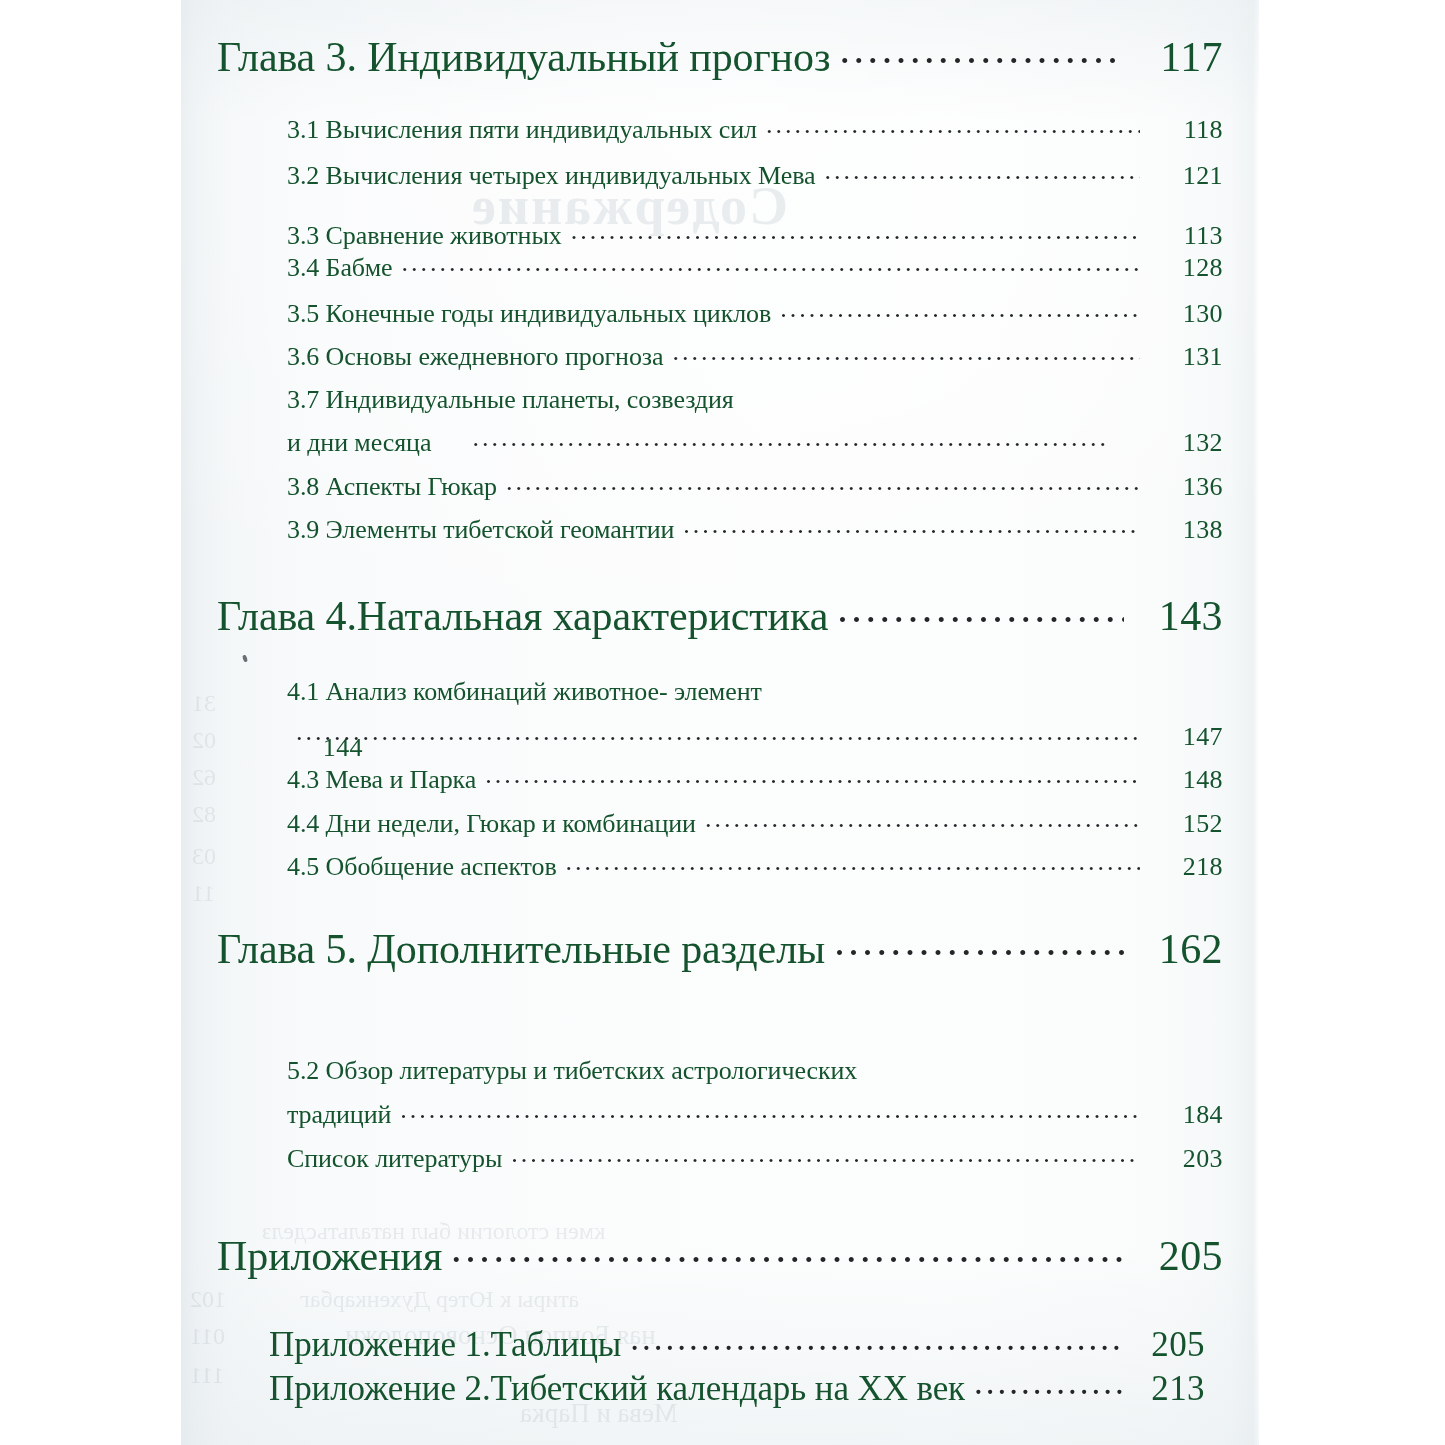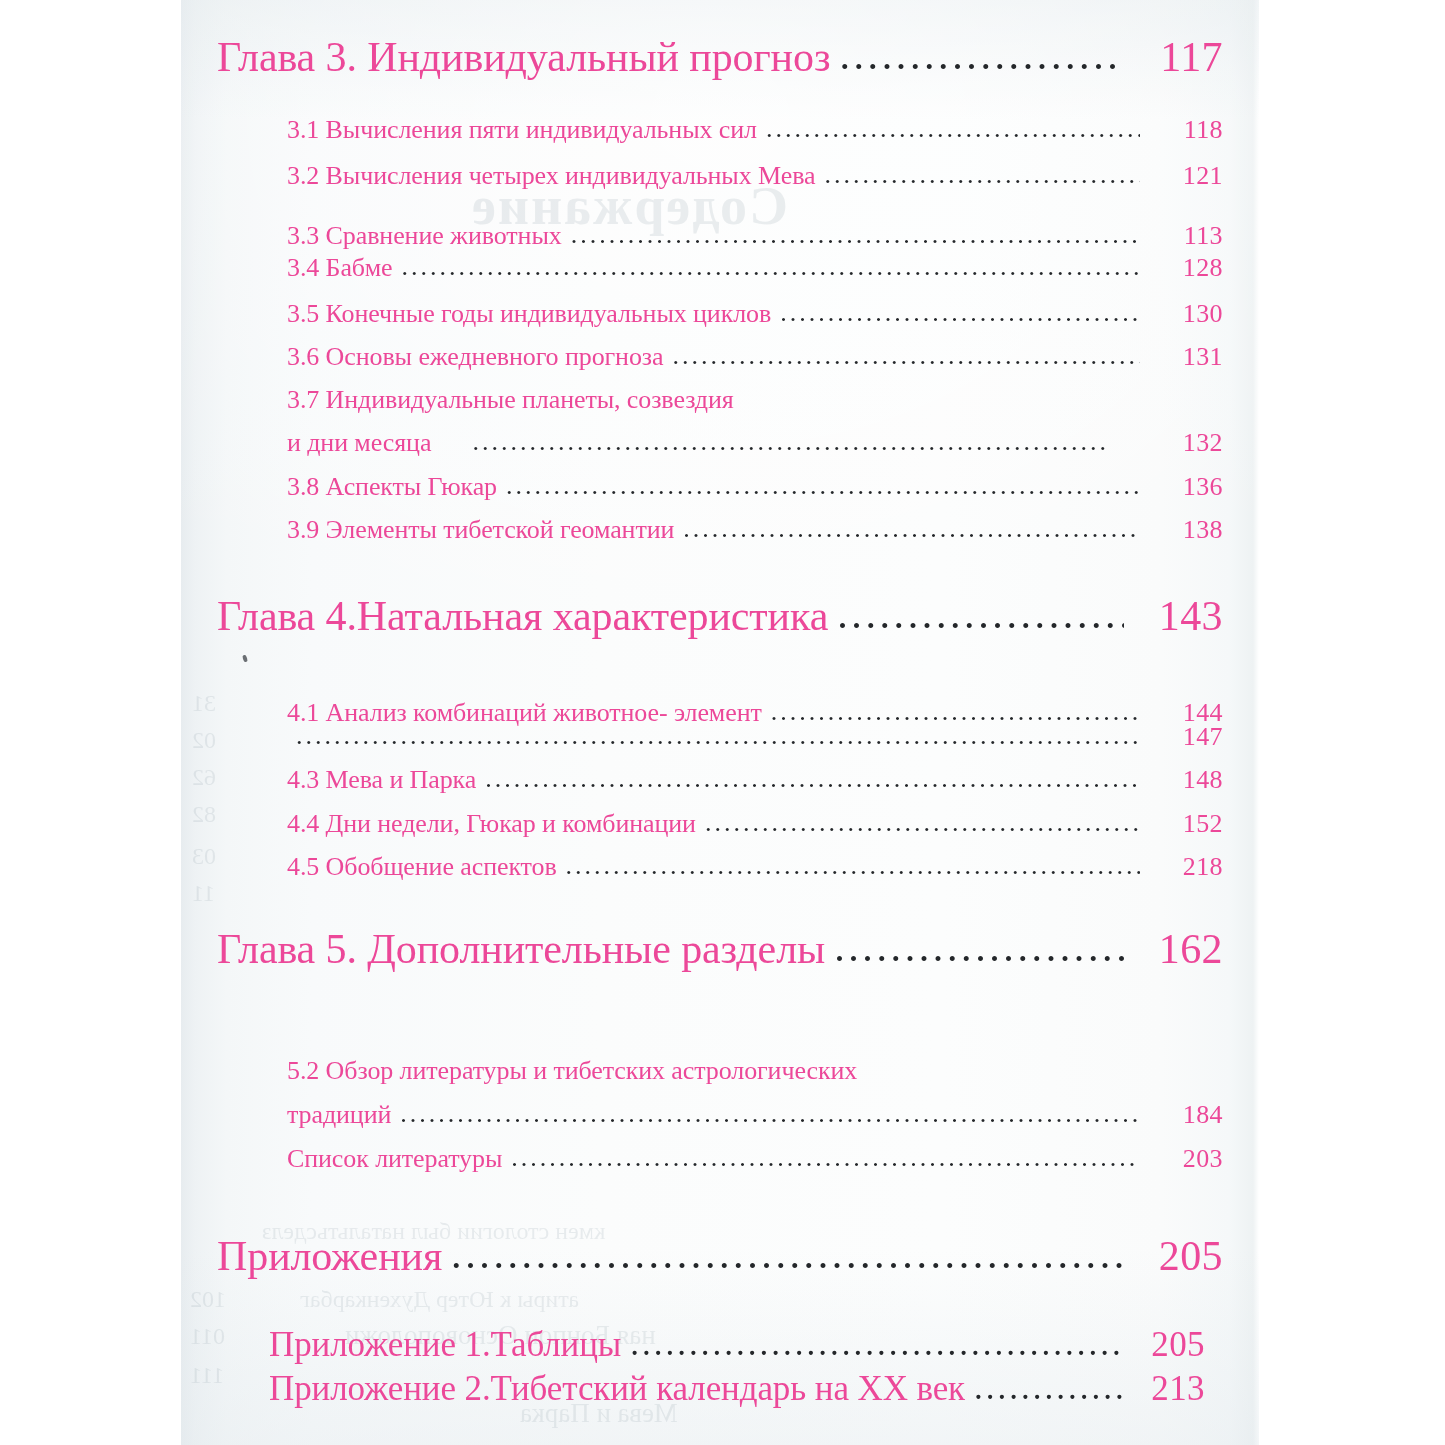--- a/index.html
+++ b/index.html
@@ -79,22 +79,22 @@
     position: absolute;
     left: 181px;
     top: 0;
     width: 1078px;
     height: 1445px;
   }
 
   .row {
     position: absolute;
     display: flex;
-    align-items: flex-end;
-    color: #ec4899;
+    align-items: flex-start;
+    color: #14532d;
     white-space: nowrap;
     font-family: Liberation Serif, serif;
   }
 
   .label {
     flex: 0 0 auto;
     letter-spacing: -0.1px;
   }
 
   .leader {
@@ -235,21 +235,21 @@
       <div class="row section" style="top: 515px;">
         <span class="label">3.9 Элементы тибетской геомантии</span>
         <span class="leader"></span>
         <span class="pageno">138</span>
       </div>
       <div class="row chapter" style="top: 592px;">
         <span class="label">Глава 4.Натальная характеристика</span>
         <span class="leader"></span>
         <span class="pageno">143</span>
       </div>
-      <div class="row section" style="top: 698px;">
+      <div class="row section" style="top: 677px; flex-direction: column;">
         <span class="label">4.1 Анализ комбинаций животное- элемент</span>
         <span class="leader"></span>
         <span class="pageno">144</span>
       </div>
       <div class="row section" style="top: 722px;">
         <span class="leader"></span>
         <span class="pageno">147</span>
       </div>
       <div class="row section" style="top: 765px;">
         <span class="label">4.3 Мева и Парка</span>

